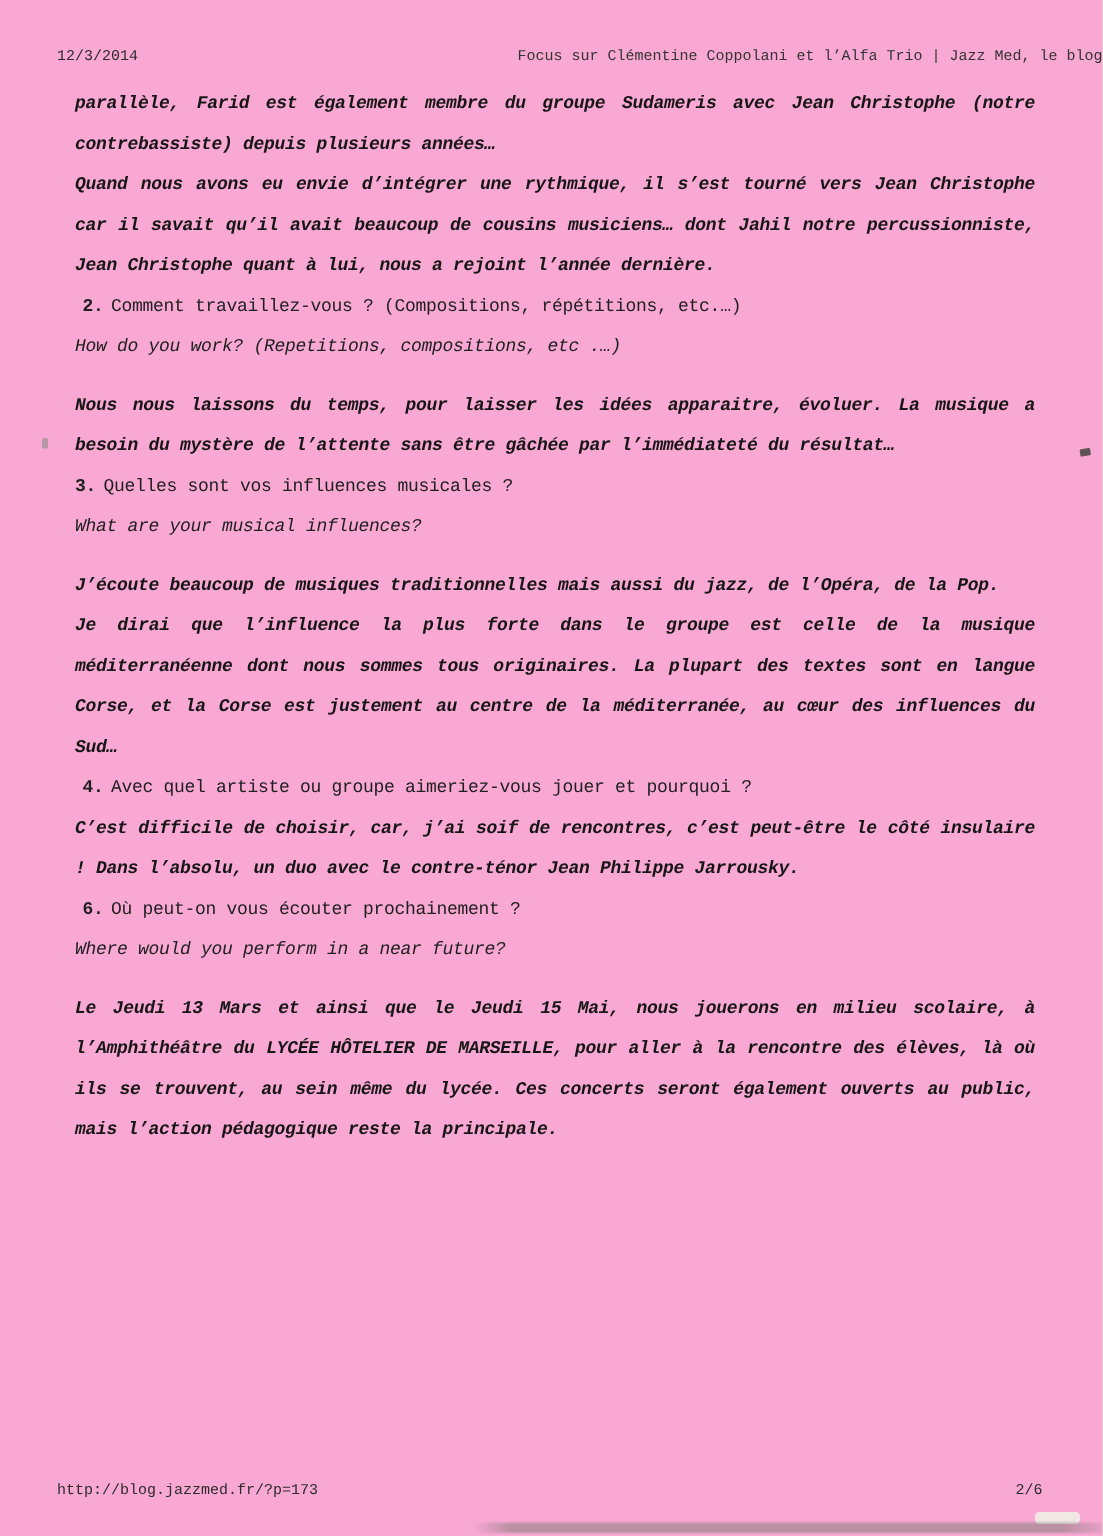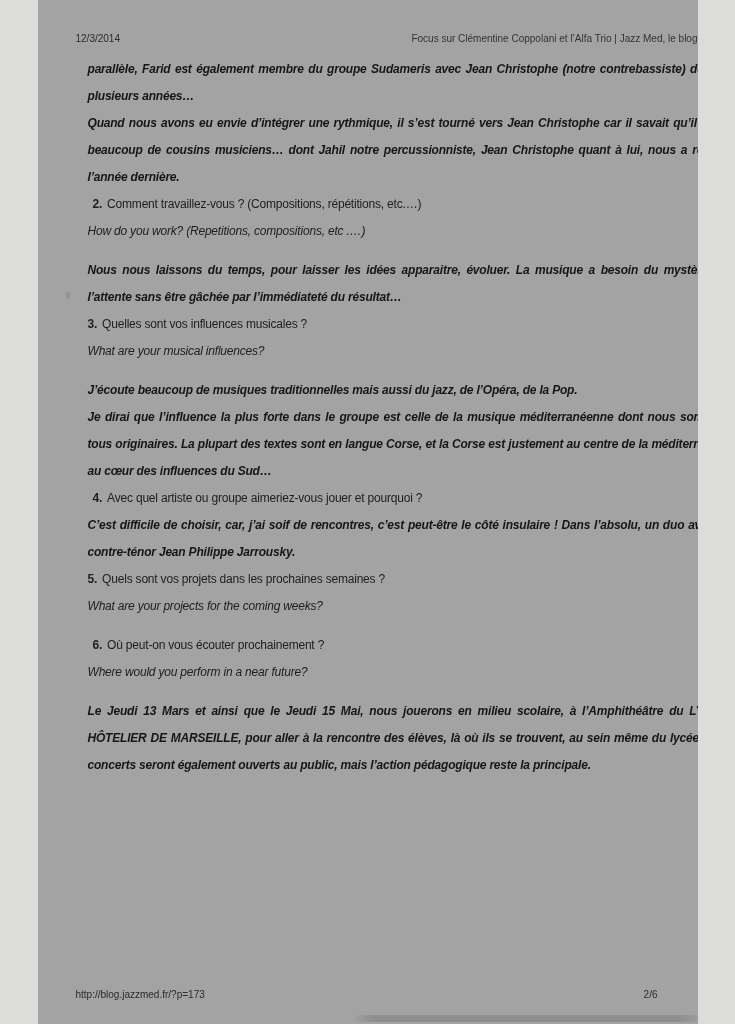--- a/index.html
+++ b/index.html
@@ -1,21 +1,21 @@
 <!DOCTYPE html>
 <html><head>
 <meta charset="utf-8">
 <style>
   html,body{margin:0;padding:0;background:#dcdcda;}
   .page{
     position:relative;
-    width:660px;height:1024px;
+    width:735px;height:1024px;
     margin:0 auto;
-    background:#a3a3a3;
-    font-family:Liberation Sans, sans-serif;
+    background:#f9a8d4;
+    font-family:Liberation Mono, monospace;
     color:#1c1c1c;
     overflow:hidden;
     box-sizing:border-box;
   }
   
   .print-header{
     position:absolute;top:33px;left:0;right:0;height:14px;
     font-size:10px;color:#2b2b2b;
   }
   .print-header .date{position:absolute;left:38px;top:0;}
@@ -98,24 +98,20 @@
     </div>
 
     <p class="answer mb14">J’écoute beaucoup  de musiques traditionnelles mais aussi du jazz, de l’Opéra, de la Pop.</p>
 
     <p class="answer mb14">Je dirai que l’influence la plus forte dans le groupe est celle de la musique méditerranéenne  dont nous sommes tous originaires. La plupart des textes sont en langue Corse, et la Corse est justement au centre de la méditerranée, au cœur des influences du Sud…</p>
 
     <p class="question indent mb14"><span class="qnum">4.</span><span>Avec quel artiste ou groupe aimeriez-vous jouer et pourquoi ?</span></p>
 
     <p class="answer mb16">C’est difficile de choisir, car, j’ai soif  de rencontres,  c’est peut-être le côté insulaire !  Dans l’absolu, un duo avec le contre-ténor Jean Philippe Jarrousky.</p>
 
-    <div class="mb12">
-      <p class="question"><span class="qnum">5.</span><span>Quels sont vos projets dans les prochaines semaines ?</span></p>
-      <p class="translation">What are your projects for the coming weeks?</p>
-    </div>
 
 
     <div class="mb12">
       <p class="question indent"><span class="qnum">6.</span><span>Où peut-on vous écouter prochainement ?</span></p>
       <p class="translation">Where would you perform in a near future?</p>
     </div>
 
     <p class="answer">Le Jeudi 13 Mars et ainsi que le Jeudi 15 Mai, nous jouerons en milieu scolaire, à l’Amphithéâtre du LYCÉE HÔTELIER DE MARSEILLE, pour aller à la rencontre des élèves, là où ils se trouvent, au sein même du lycée. Ces concerts seront également ouverts au public, mais l’action pédagogique reste la principale.</p>
 
   </div>

